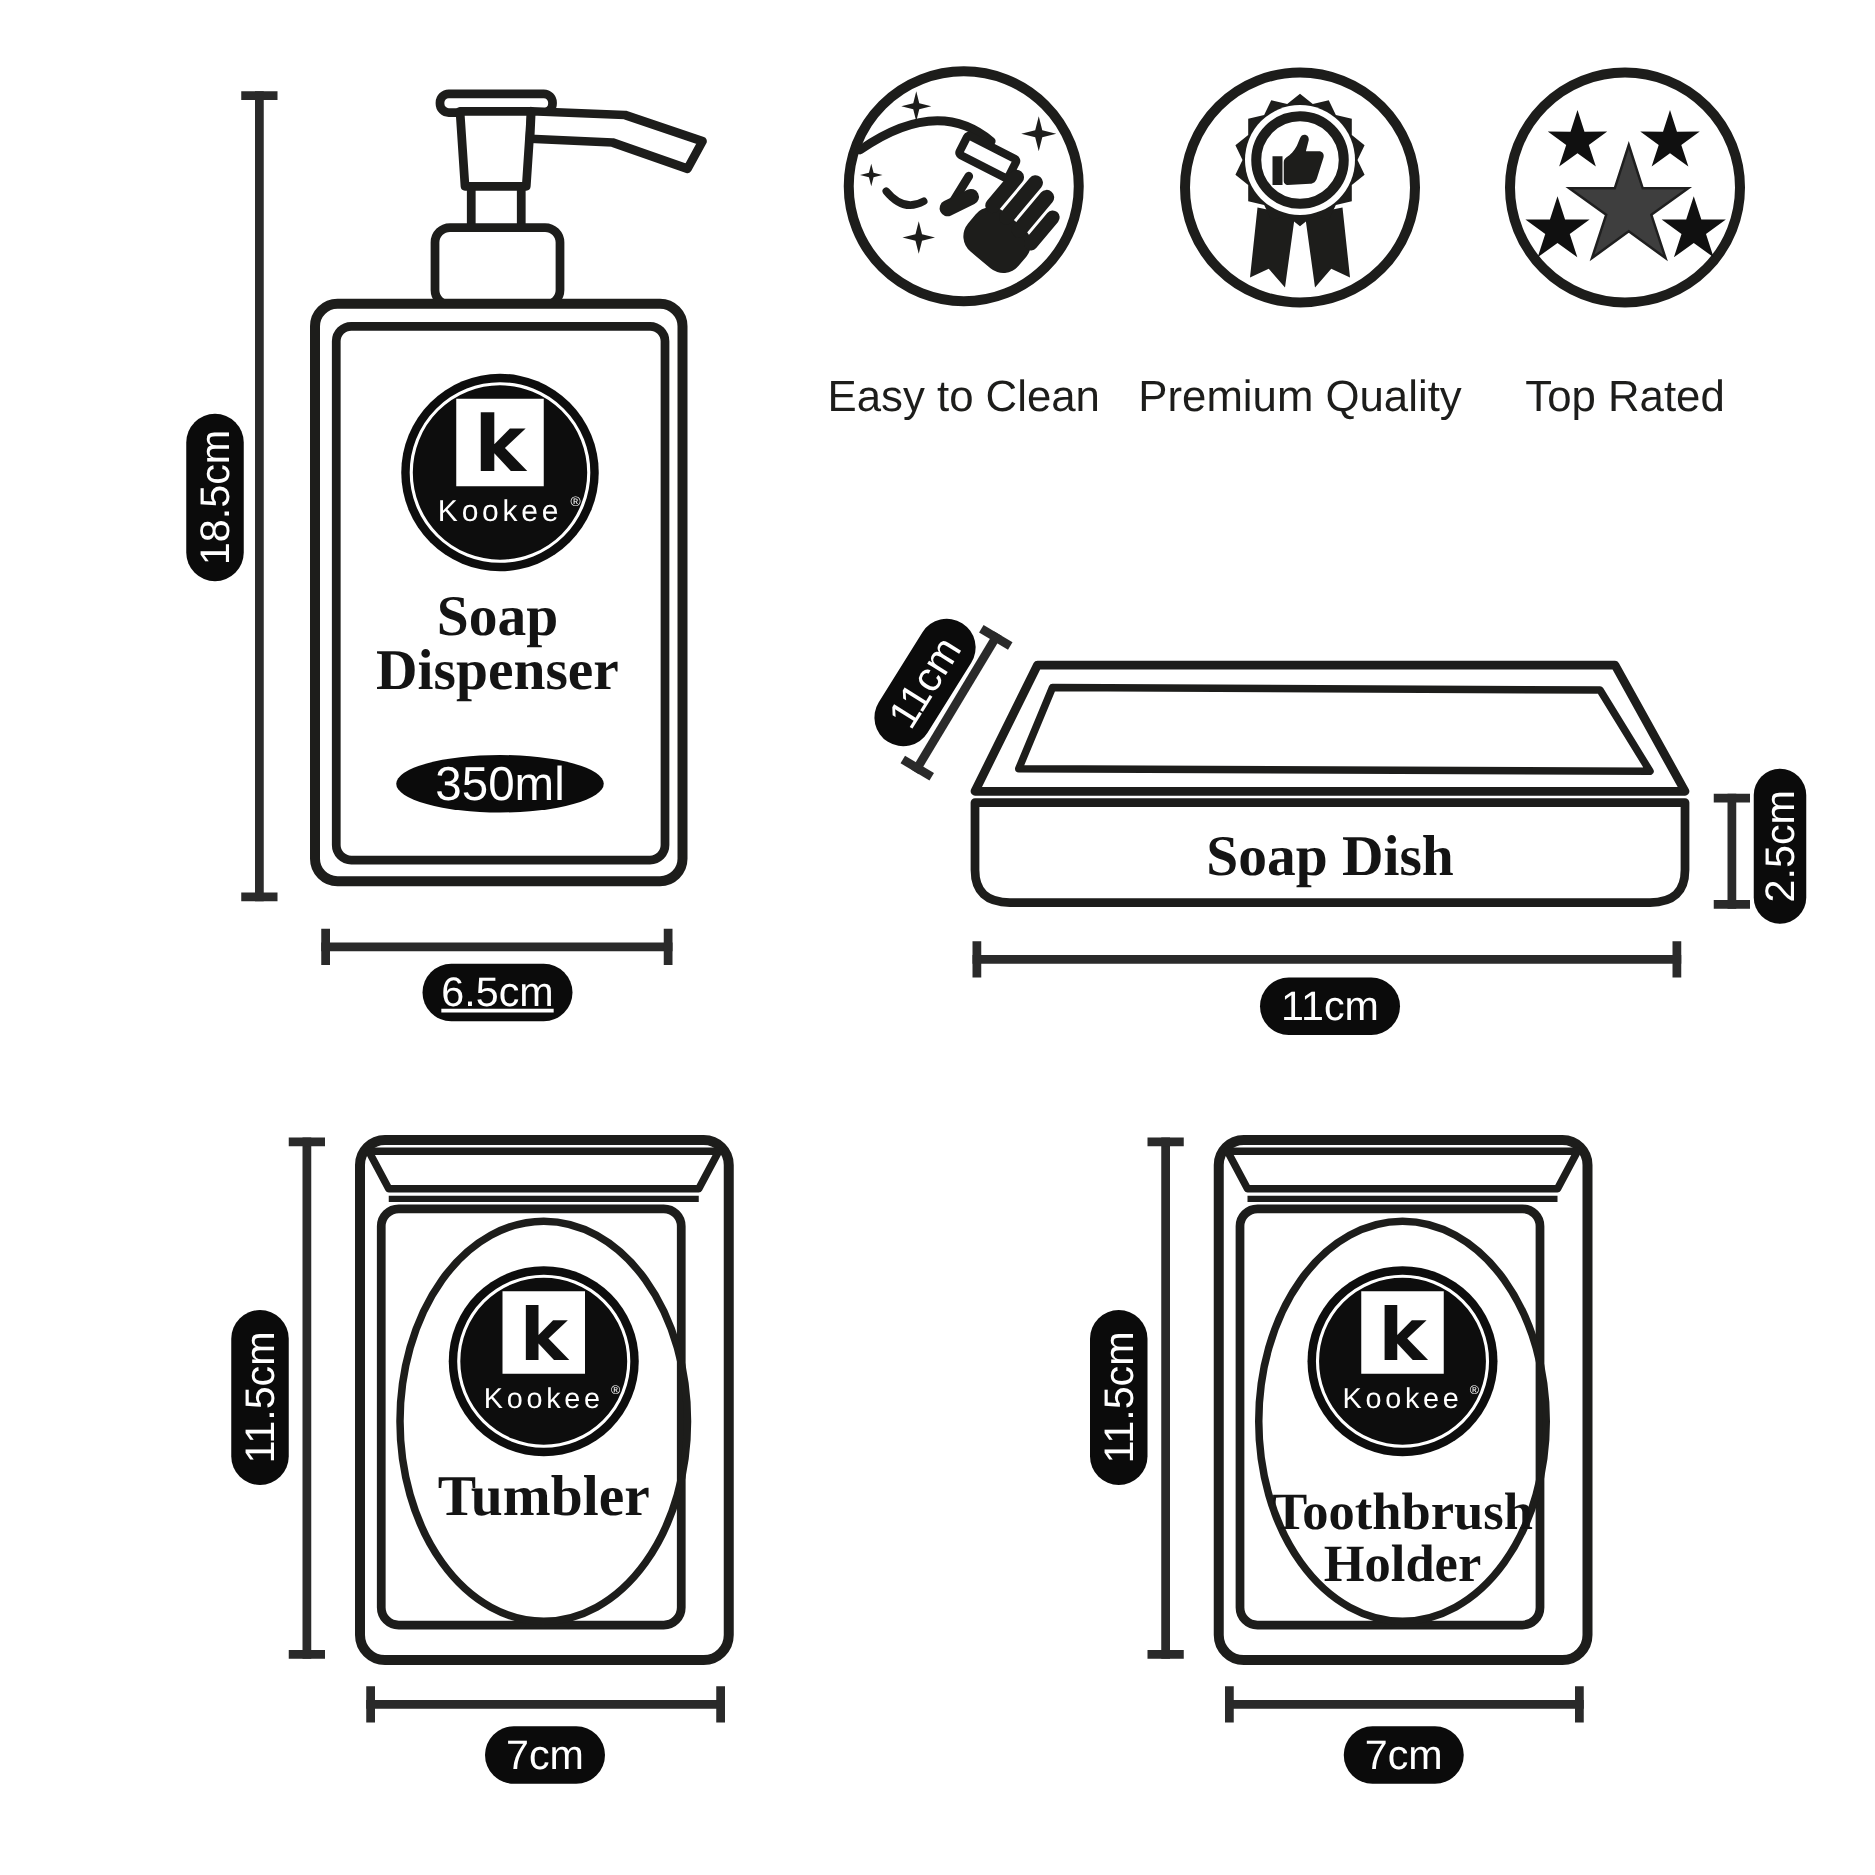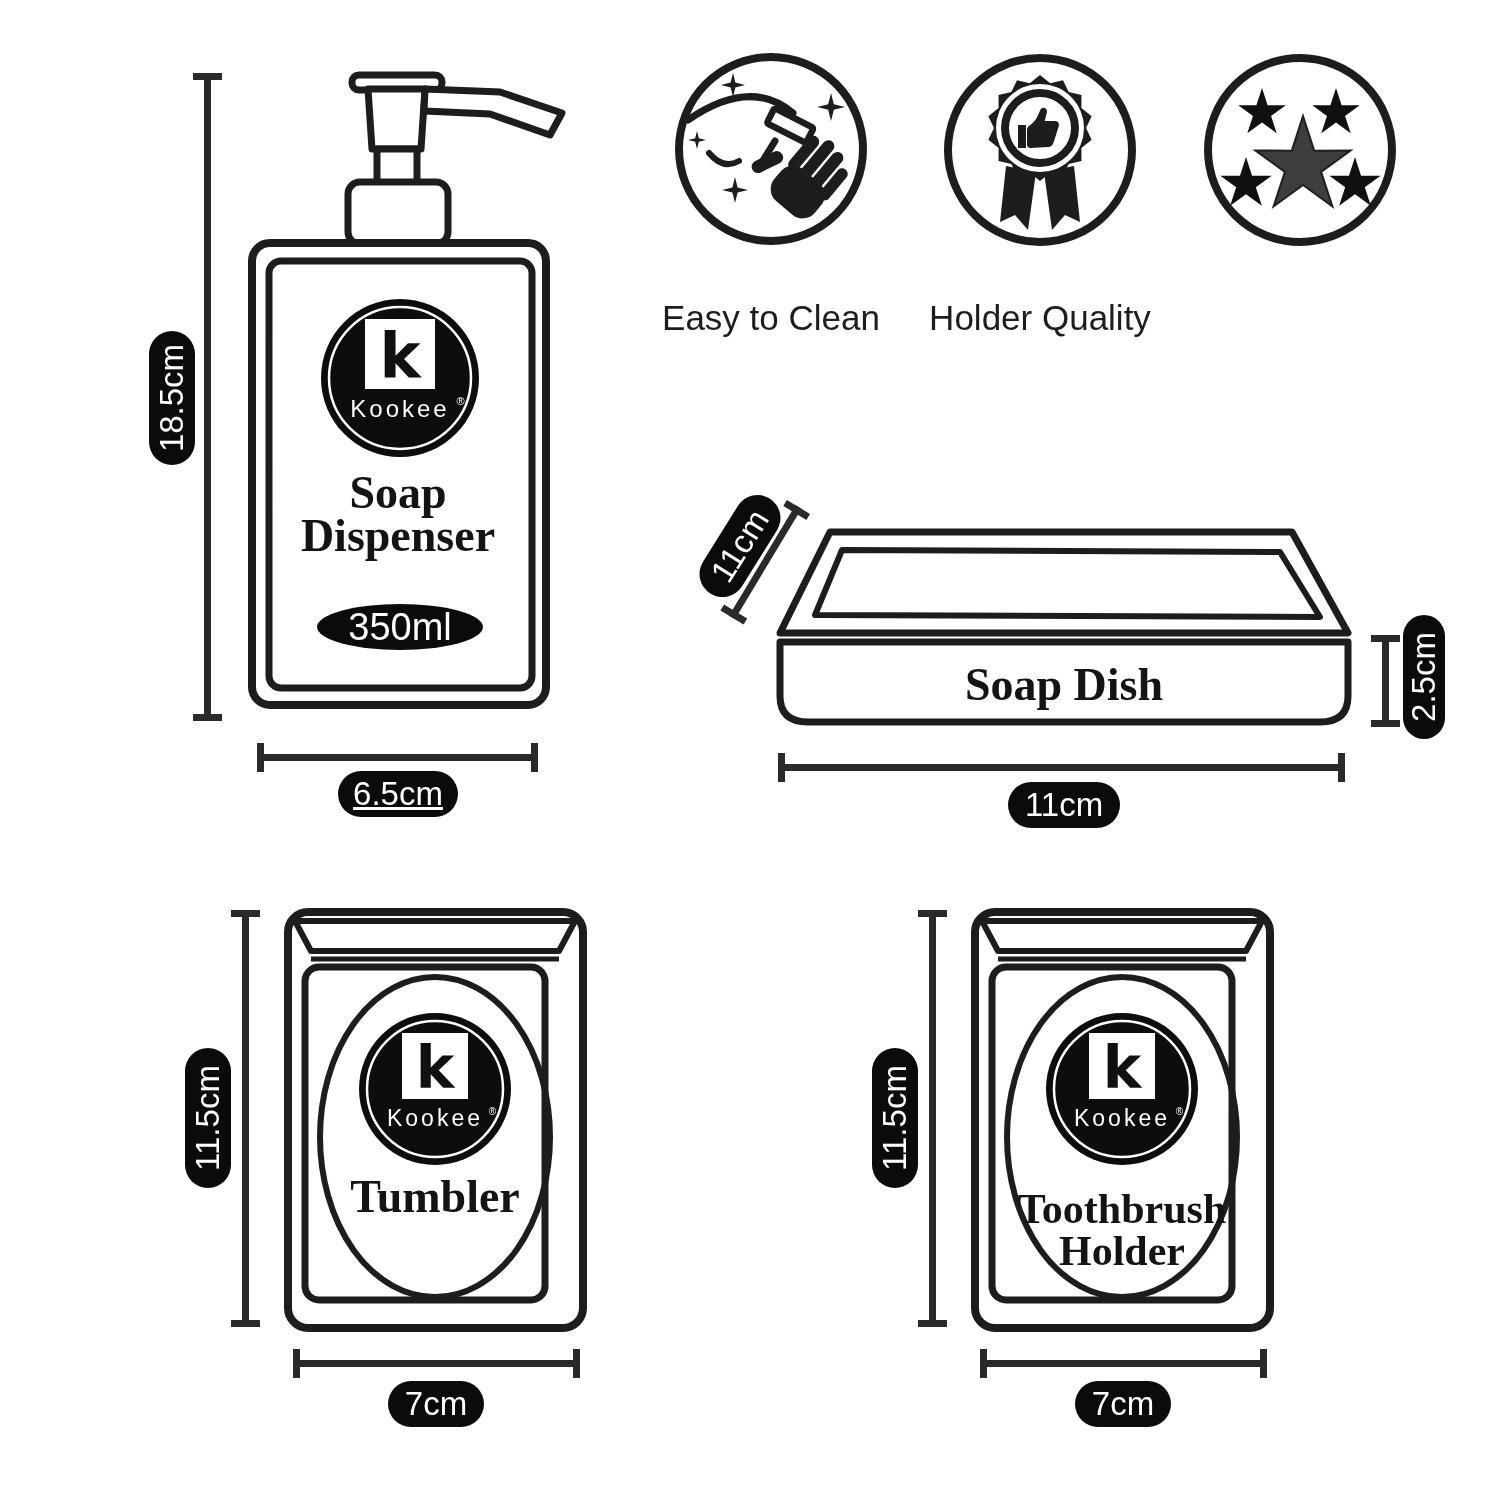--- a/index.html
+++ b/index.html
@@ -107,32 +107,33 @@
         <polygon points="134,116 104,122 112,180 125,165 140,172"></polygon>
       </g>
       <polygon fill="#1d1d1b" points="100.00,25.00 110.24,33.15 123.00,30.25 128.68,42.04 141.44,44.96 141.44,58.04 151.67,66.21 146.00,78.00 151.67,89.79 141.44,97.96 141.44,111.04 128.68,113.96 123.00,125.75 110.24,122.85 100.00,131.00 89.76,122.85 77.00,125.75 71.32,113.96 58.56,111.04 58.56,97.96 48.33,89.79 54.00,78.00 48.33,66.21 58.56,58.04 58.56,44.96 71.32,42.04 77.00,30.25 89.76,33.15"></polygon>
       <circle cx="100" cy="78" r="44" fill="#fff"></circle>
       <circle cx="100" cy="78" r="35" fill="#fff" stroke="#1d1d1b" stroke-width="8"></circle>
       <g transform="translate(100,80)" fill="#1d1d1b">
         <path d="M-22,-5 h8 v23 h-8 z"></path>
         <path d="M-10,18 c-1.5,0 -3,-1.5 -3,-3 v-15 c0,-2 0.8,-3 2,-4 c3.5,-2.5 6.5,-5.5 8.5,-9.5 l2.5,-6 c0.8,-2 2,-2.8 3.5,-2.8 c2.2,0 3.8,1.8 3.5,4.2 l-2.3,9.1 h10.3 c2.8,0 4.6,2.2 3.8,4.9 l-5.2,16.5 c-0.8,2.7 -2.6,4.6 -5.6,4.6 z"></path>
       </g>
     </svg>
-    <div class="cap" style="left:240px;top:258px;">Holder Quality</div>
+    <div class="cap" style="left:240px;top:258px;">Premium Quality</div>
 
     <svg width="200" height="200" viewBox="0 0 200 200" style="position:absolute;left:560px;top:10px;">
       <circle cx="100" cy="100" r="92" fill="#fff" stroke="#1d1d1b" stroke-width="8"></circle>
       <g>
         <polygon fill="#101010" points="62.00,38.00 67.58,55.31 85.78,55.27 71.04,65.94 76.69,83.23 62.00,72.50 47.31,83.23 52.96,65.94 38.22,55.27 56.42,55.31"></polygon>
         <polygon fill="#101010" points="136.00,38.00 141.58,55.31 159.78,55.27 145.04,65.94 150.69,83.23 136.00,72.50 121.31,83.23 126.96,65.94 112.22,55.27 130.42,55.31"></polygon>
         <polygon fill="#3e3e3e" stroke="#1f1f1f" stroke-width="2" points="103.00,66.00 114.17,100.63 150.55,100.55 121.07,121.87 132.39,156.45 103.00,135.00 73.61,156.45 84.93,121.87 55.45,100.55 91.83,100.63"></polygon>
         <polygon fill="#101010" points="46.00,107.00 52.05,125.67 71.68,125.66 55.80,137.18 61.87,155.84 46.00,144.30 30.13,155.84 36.20,137.18 20.32,125.66 39.95,125.67"></polygon>
         <polygon fill="#101010" points="155.00,107.00 161.05,125.67 180.68,125.66 164.80,137.18 170.87,155.84 155.00,144.30 139.13,155.84 145.20,137.18 129.32,125.66 148.95,125.67"></polygon>
       </g>
     </svg>
+    <div class="cap" style="left:500px;top:258px;">Top Rated</div>
   </div>
 
   <div class="grp" style="left:700px;top:480px;width:790px;height:360px;">
     <svg width="590" height="210" viewBox="0 0 590 210" style="position:absolute;left:70px;top:40px;">
       <g fill="#fff" stroke="#1d1d1b" stroke-linejoin="round">
         <polygon points="60,12 522,12 578,113 10,113" stroke-width="7"></polygon>
         <polygon points="72,30 510,32 550,97 45,95" fill="none" stroke-width="6"></polygon>
         <path d="M10,122 H578 V176 Q578,202 550,202 H38 Q10,202 10,176 Z" stroke-width="7"></path>
       </g>
       <text class="serif" x="294" y="180" font-size="46" text-anchor="middle">Soap Dish</text>

